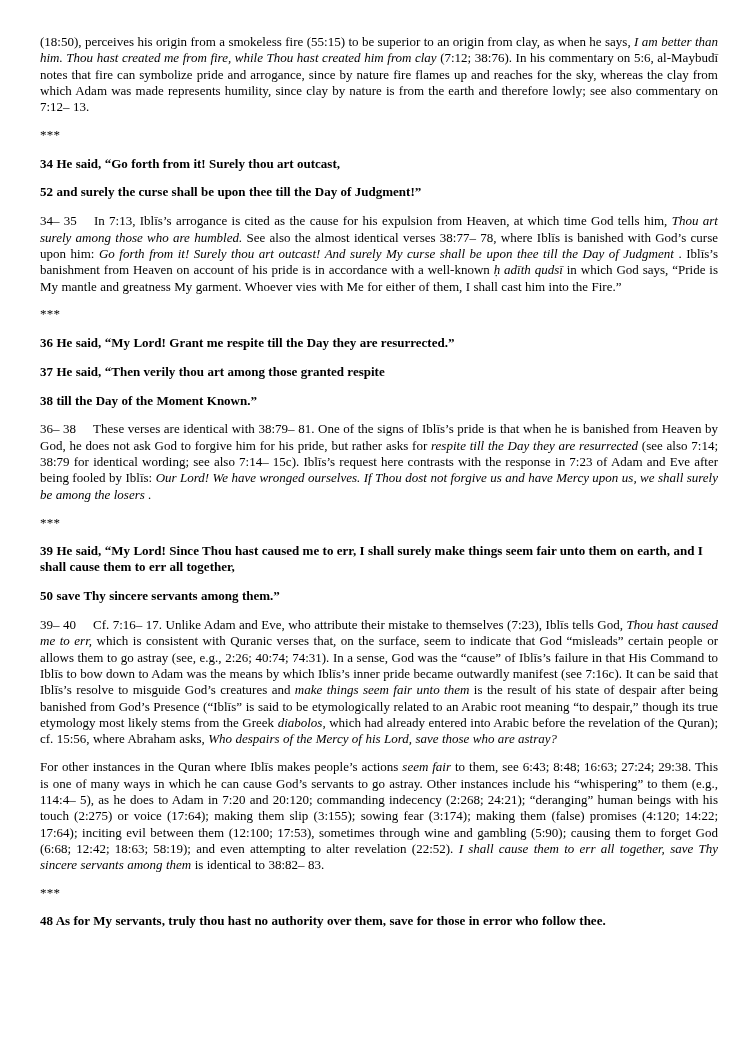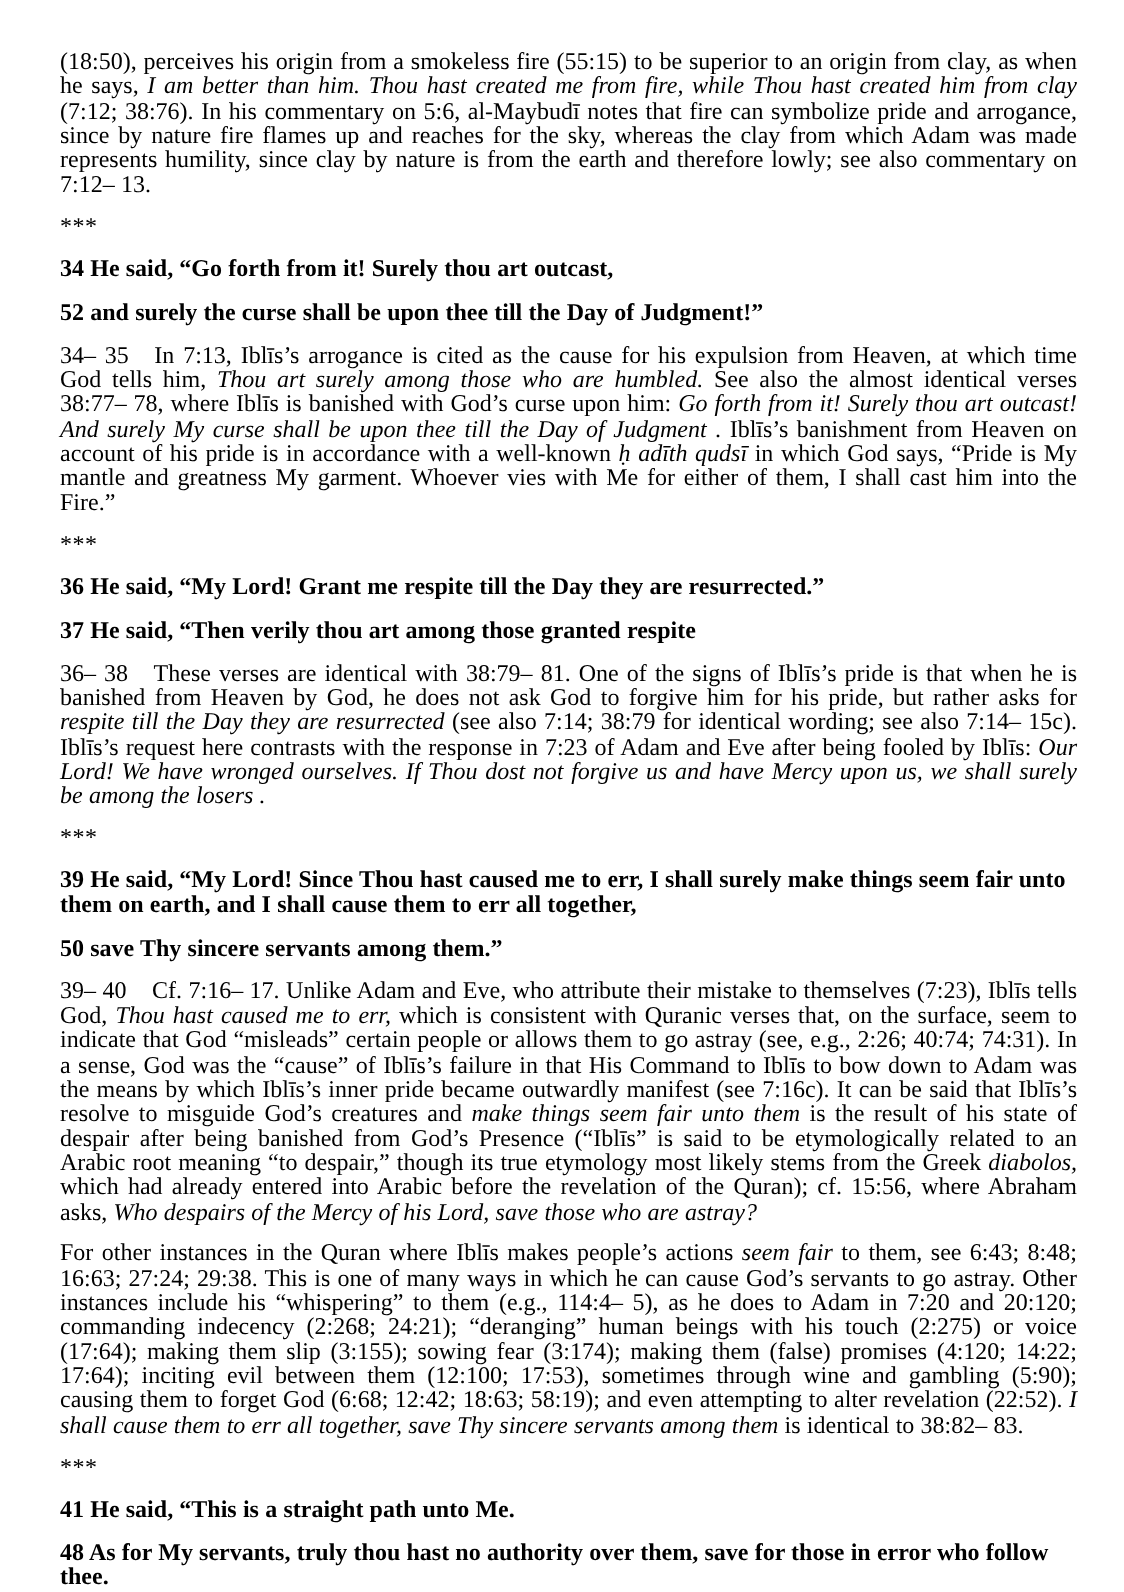--- a/index.html
+++ b/index.html
@@ -18,21 +18,21 @@
     height: 1061px;
     background: #ffffff;
     box-sizing: border-box;
     padding: 34px 31px 0 40px;
     overflow: hidden;
   }
   .content {
     width: 678px;
   }
   .para {
-    font-size: 16px;
+    font-size: 13px;
     line-height: 16.35px;
     text-align: justify;
     text-justify: inter-word;
     margin: 0 0 11.5px 0;
     word-spacing: 0.15px;
   }
   
   .para.commentary {
     text-align: justify;
   }
@@ -67,23 +67,23 @@
 <div class="page" style="background: rgb(255, 255, 255); color: rgb(0, 0, 0);">
   <div class="content" id="content">
       <p class="para commentary"><span>(18:50), perceives his origin from a smokeless fire (55:15) to be superior to an origin from clay, as when he says, </span><i>I am better than him. Thou hast created me from fire, while Thou hast created him from clay</i><span> (7:12; 38:76). In his commentary on 5:6, al-Maybudī notes that fire can symbolize pride and arrogance, since by nature fire flames up and reaches for the sky, whereas the clay from which Adam was made represents humility, since clay by nature is from the earth and therefore lowly; see also commentary on 7:12– 13.</span></p>
       <p class="para sep"><span>***</span></p>
       <p class="para verse"><span>34 He said, “Go forth from it! Surely thou art outcast,</span></p>
       <p class="para verse"><span>52 and surely the curse shall be upon thee till the Day of Judgment!”</span></p>
       <p class="para commentary"><span>34– 35</span><span class="marker-gap"></span><span>In 7:13, Iblīs’s arrogance is cited as the cause for his expulsion from Heaven, at which time God tells him, </span><i>Thou art surely among those who are humbled.</i><span> See also the almost identical verses 38:77– 78, where Iblīs is banished with God’s curse upon him: </span><i>Go forth from it! Surely thou art outcast! And surely My curse shall be upon thee till the Day of Judgment</i><span> . Iblīs’s banishment from Heaven on account of his pride is in accordance with a well-known </span><i>ḥ adīth qudsī</i><span> in which God says, “Pride is My mantle and greatness My garment. Whoever vies with Me for either of them, I shall cast him into the Fire.”</span></p>
       <p class="para sep"><span>***</span></p>
       <p class="para verse"><span>36 He said, “My Lord! Grant me respite till the Day they are resurrected.”</span></p>
       <p class="para verse"><span>37 He said, “Then verily thou art among those granted respite</span></p>
+      <p class="para verse"><span>38 till the Day of the Moment Known.”</span></p>
       <p class="para commentary"><span>36– 38</span><span class="marker-gap"></span><span>These verses are identical with 38:79– 81. One of the signs of Iblīs’s pride is that when he is banished from Heaven by God, he does not ask God to forgive him for his pride, but rather asks for </span><i>respite till the Day they are resurrected</i><span> (see also 7:14; 38:79 for identical wording; see also 7:14– 15c). Iblīs’s request here contrasts with the response in 7:23 of Adam and Eve after being fooled by Iblīs: </span><i>Our Lord! We have wronged ourselves. If Thou dost not forgive us and have Mercy upon us, we shall surely be among the losers .</i></p>
       <p class="para sep"><span>***</span></p>
       <p class="para verse"><span>39 He said, “My Lord! Since Thou hast caused me to err, I shall surely make things seem fair unto them on earth, and I shall cause them to err all together,</span></p>
       <p class="para verse"><span>50 save Thy sincere servants among them.”</span></p>
       <p class="para commentary"><span>39– 40</span><span class="marker-gap"></span><span>Cf. 7:16– 17. Unlike Adam and Eve, who attribute their mistake to themselves (7:23), Iblīs tells God, </span><i>Thou hast caused me to err,</i><span> which is consistent with Quranic verses that, on the surface, seem to indicate that God “misleads” certain people or allows them to go astray (see, e.g., 2:26; 40:74; 74:31). In a sense, God was the “cause” of Iblīs’s failure in that His Command to Iblīs to bow down to Adam was the means by which Iblīs’s inner pride became outwardly manifest (see 7:16c). It can be said that Iblīs’s resolve to misguide God’s creatures and </span><i>make things seem fair unto them</i><span> is the result of his state of despair after being banished from God’s Presence (“Iblīs” is said to be etymologically related to an Arabic root meaning “to despair,” though its true etymology most likely stems from the Greek </span><i>diabolos,</i><span> which had already entered into Arabic before the revelation of the Quran); cf. 15:56, where Abraham asks, </span><i>Who despairs of the Mercy of his Lord, save those who are astray?</i></p>
       <p class="para commentary"><span>For other instances in the Quran where Iblīs makes people’s actions </span><i>seem fair</i><span> to them, see 6:43; 8:48; 16:63; 27:24; 29:38. This is one of many ways in which he can cause God’s servants to go astray. Other instances include his “whispering” to them (e.g., 114:4– 5), as he does to Adam in 7:20 and 20:120; commanding indecency (2:268; 24:21); “deranging” human beings with his touch (2:275) or voice (17:64); making them slip (3:155); sowing fear (3:174); making them (false) promises (4:120; 14:22; 17:64); inciting evil between them (12:100; 17:53), sometimes through wine and gambling (5:90); causing them to forget God (6:68; 12:42; 18:63; 58:19); and even attempting to alter revelation (22:52). </span><i>I shall cause them to err all together, save Thy sincere servants among them</i><span> is identical to 38:82– 83.</span></p>
       <p class="para sep"><span>***</span></p>
-      <p class="para verse"><span>41 He said, “This is a straight path unto Me.</span></p>
       <p class="para verse"><span>48 As for My servants, truly thou hast no authority over them, save for those in error who follow thee.</span></p>
     </div>
 </div>
 
 </body></html>

